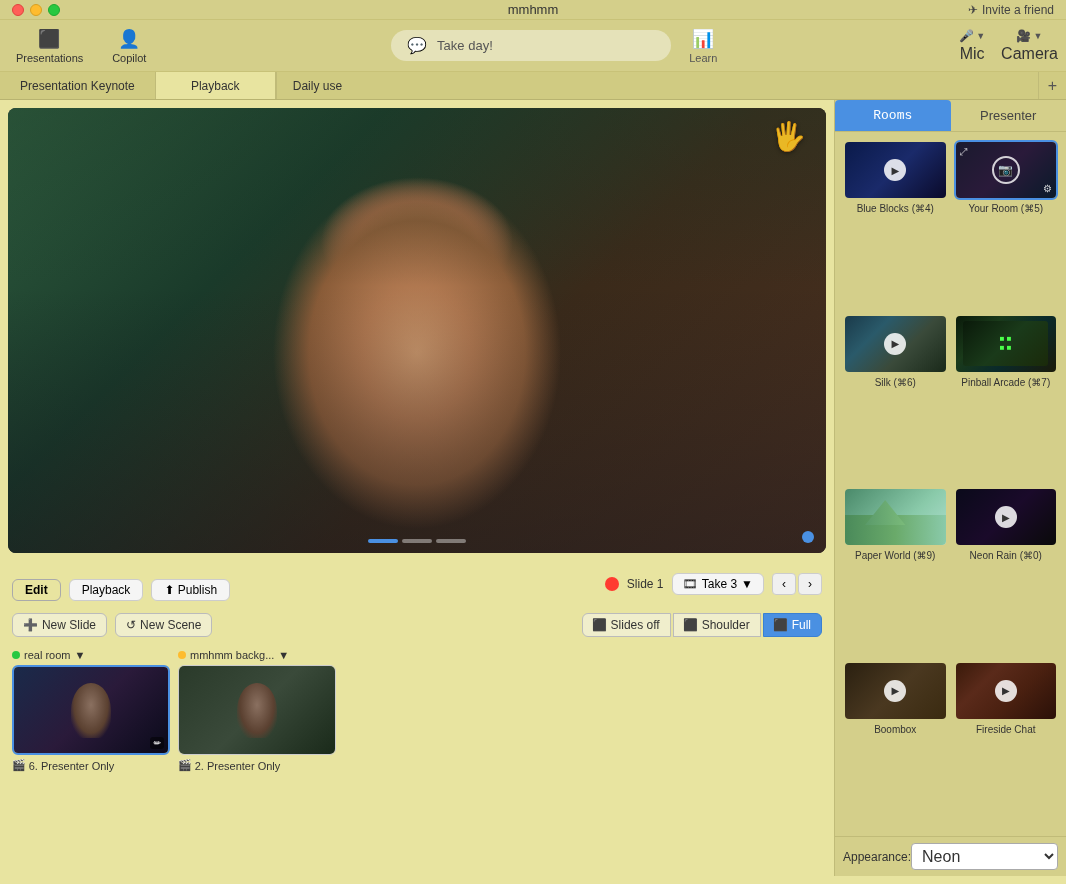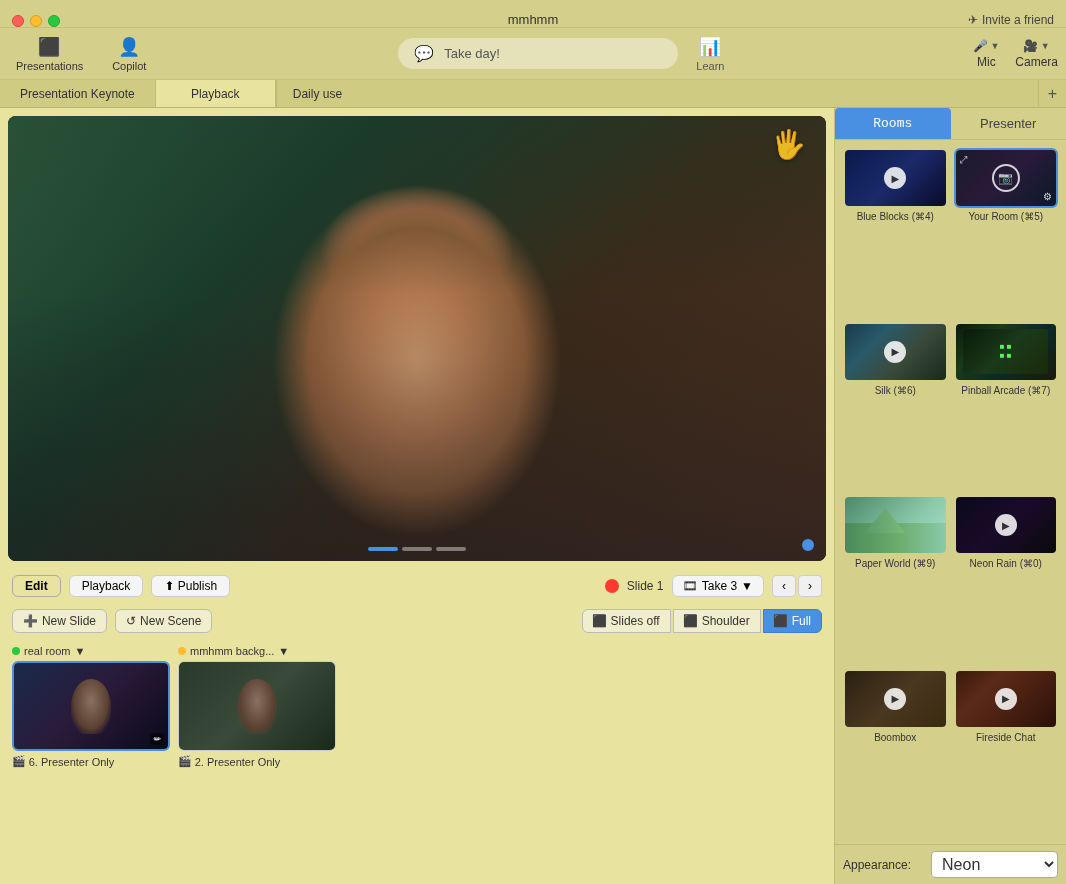--- a/index.html
+++ b/index.html
@@ -8,24 +8,24 @@
       height: 884px;
       background: #e8e4a0;
       font-family: -apple-system, BlinkMacSystemFont, 'Helvetica Neue', sans-serif;
       font-size: 12px;
       overflow: hidden;
       position: relative;
     }
 
     
     .titlebar {
-      height: 28px;
+      height: 20px;
       background: #d4cf8a;
       display: flex;
-      align-items: flex-end;
+      align-items: center;
       justify-content: space-between;
       padding: 0 12px;
       border-bottom: 1px solid #c8c278;
       position: relative;
     }
     .traffic-lights {
       display: flex;
       gap: 6px;
       align-items: center;
     }
@@ -132,21 +132,21 @@
       flex-direction: column;
       align-items: center;
       gap: 2px;
       cursor: pointer;
     }
     .mic-cam-row {
       display: flex;
       align-items: center;
       gap: 2px;
     }
-    .mc-label { font-size: 12px; color: #333; }
+    .mc-label { font-size: 16px; color: #333; }
     .dropdown-arrow { font-size: 9px; color: #555; }
 
     
     .tabs-bar {
       height: 28px;
       background: #d0cb82;
       display: flex;
       align-items: stretch;
       border-bottom: 1px solid #b8b370;
     }
@@ -268,20 +268,21 @@
       gap: 8px;
       background: #e8e4a0;
     }
     .pb-btn {
       padding: 3px 12px;
       border-radius: 6px;
       border: 1px solid #ccc;
       background: #f5f5f5;
       font-size: 12px;
       cursor: pointer;
+      margin-top: 12px;
     }
     .pb-btn.active {
       background: #e8e4a0;
       border-color: #aaa;
       font-weight: 600;
     }
     .pb-spacer { flex: 1; }
     .record-dot {
       width: 14px;
       height: 14px;
@@ -562,21 +563,21 @@
       font-size: 10px;
       color: #333;
       text-align: center;
     }
 
     
     .appearance-row {
       display: flex;
       align-items: center;
       padding: 6px 8px;
-      gap: 20px;
+      gap: 0;
       border-top: 1px solid #c0bb78;
     }
     .appearance-label {
       font-size: 12px;
       color: #333;
     }
     .appearance-select {
       flex: 1;
       padding: 3px 6px;
       border-radius: 4px;

